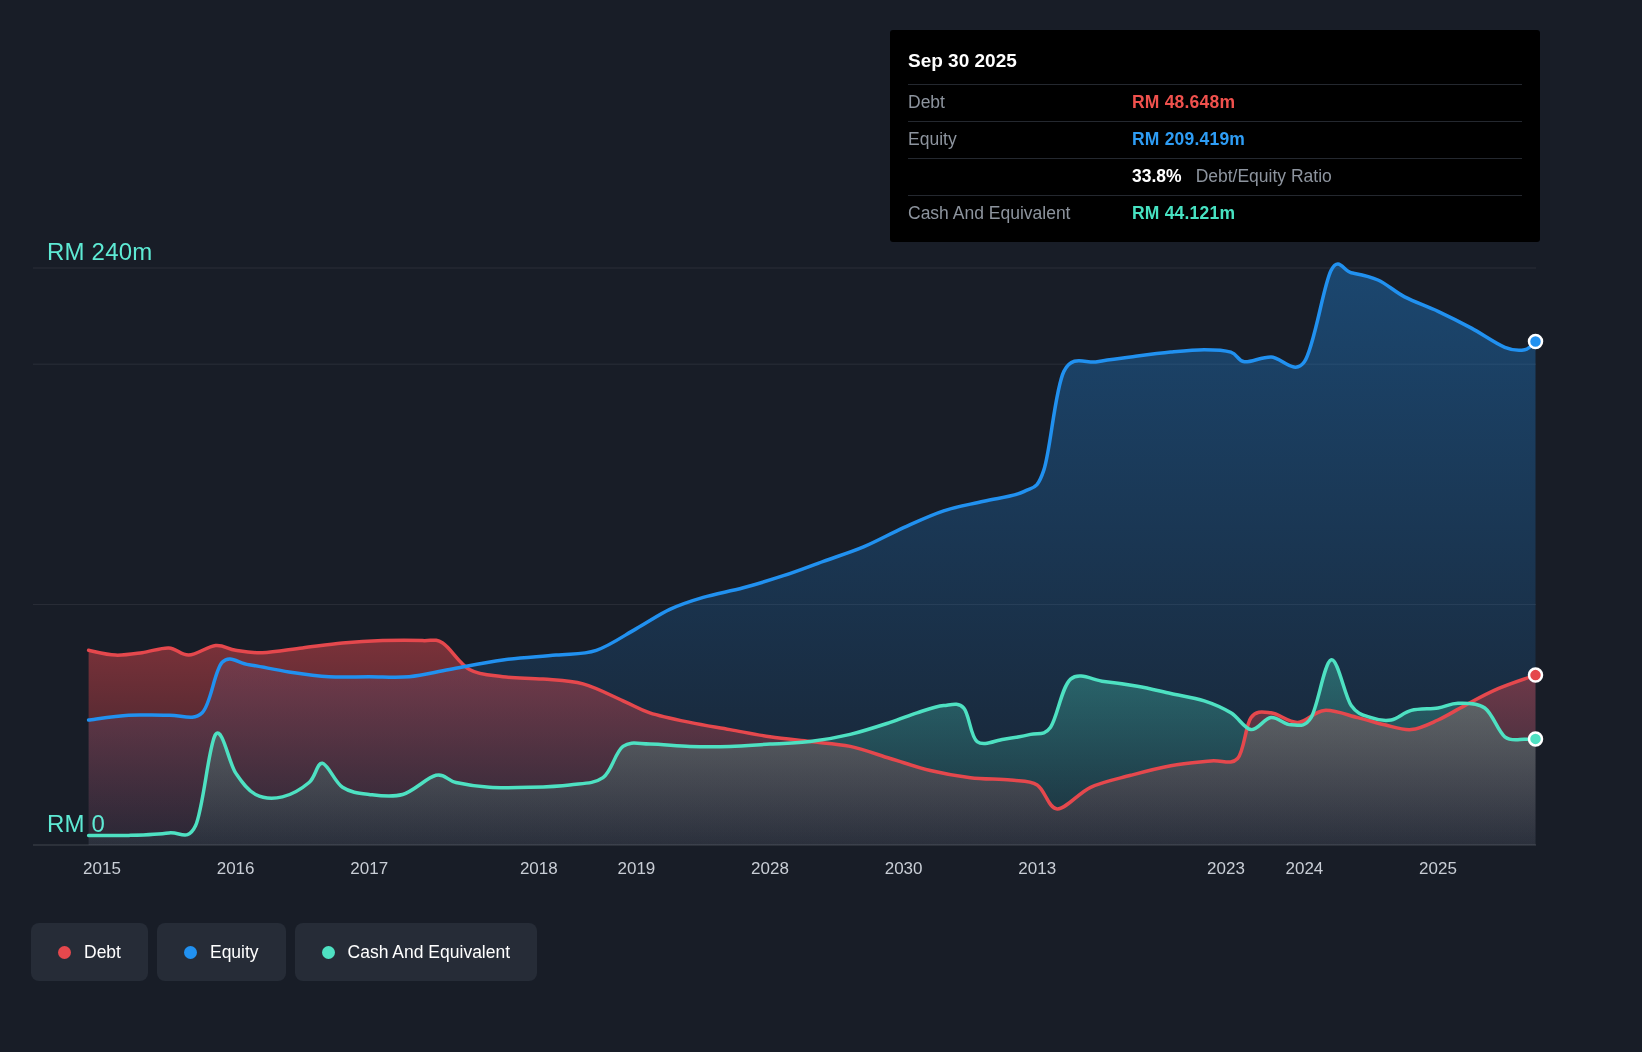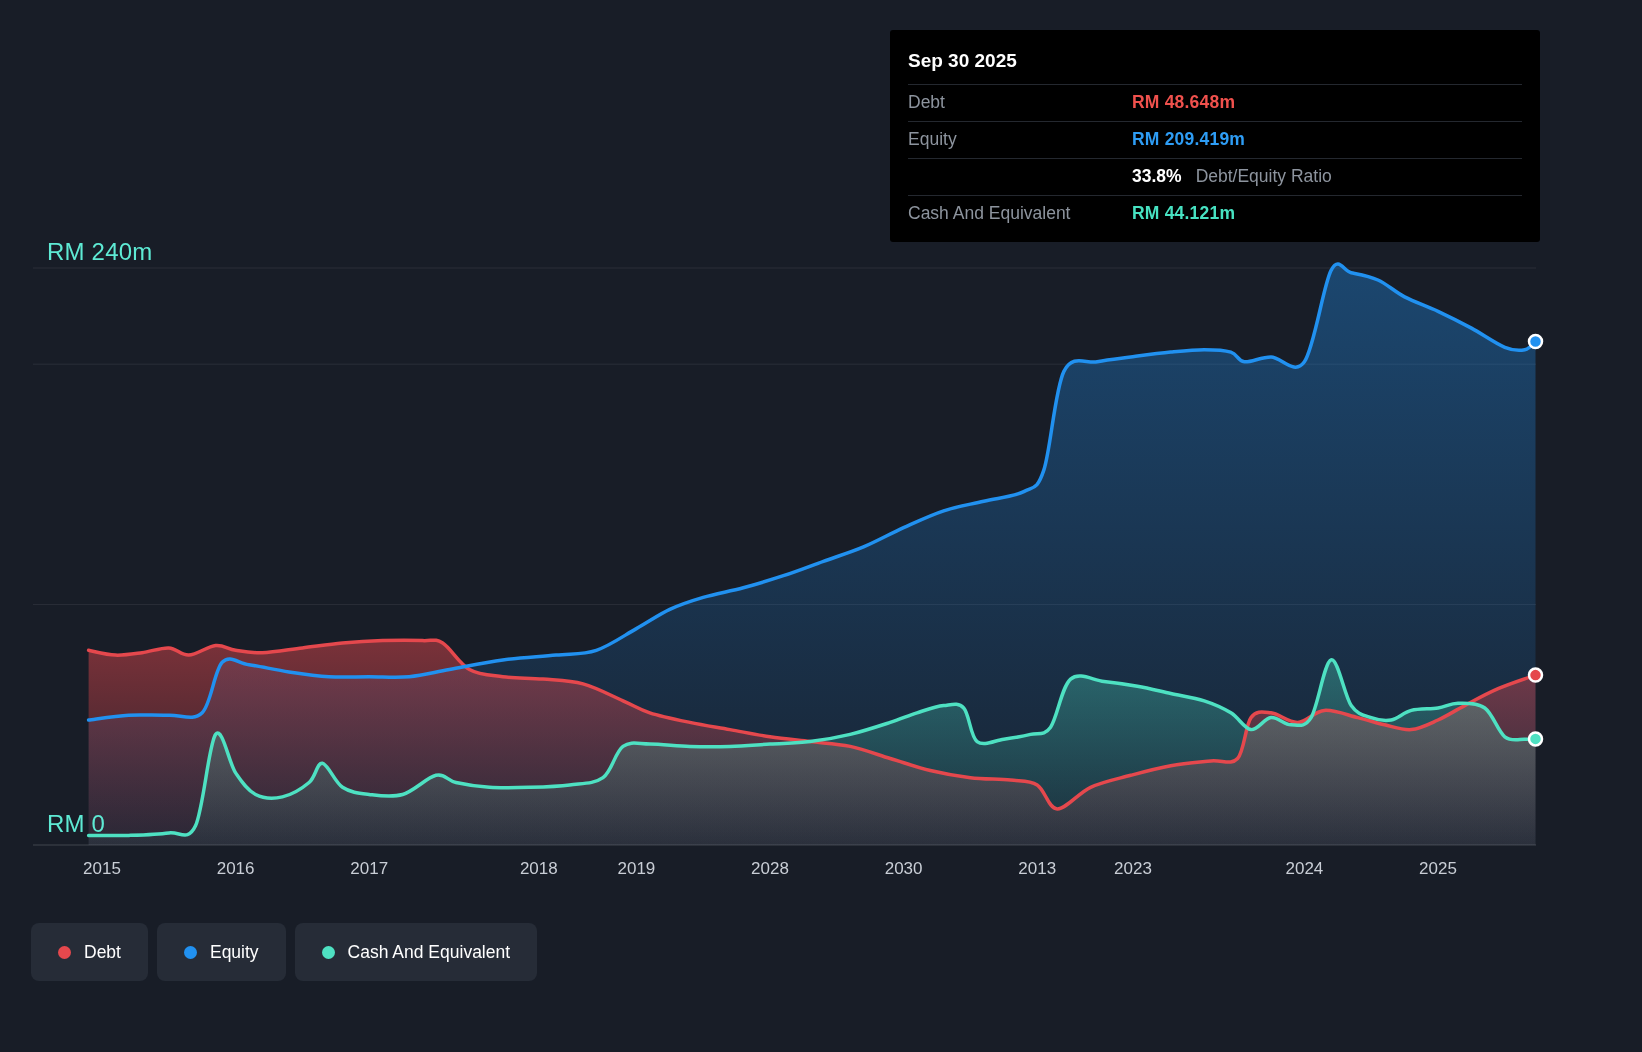--- a/index.html
+++ b/index.html
@@ -75,21 +75,21 @@
 
   <div id="x-axis" class="x-axis">
       <div class="x-label" style="left: 102px;">2015</div>
       <div class="x-label" style="left: 235.6px;">2016</div>
       <div class="x-label" style="left: 369.2px;">2017</div>
       <div class="x-label" style="left: 502.8px; margin-left: 36px;">2018</div>
       <div class="x-label" style="left: 636.4px;">2019</div>
       <div class="x-label" style="left: 770px;">2028</div>
       <div class="x-label" style="left: 903.6px;">2030</div>
       <div class="x-label" style="left: 1037.2px;">2013</div>
-      <div class="x-label" style="left: 1133px;">2023</div>
+      <div class="x-label" style="left: 1226px;">2023</div>
       <div class="x-label" style="left: 1304.4px;">2024</div>
       <div class="x-label" style="left: 1438px;">2025</div>
     </div>
 
   <div class="tooltip">
     <div class="tt-title">Sep 30 2025</div>
     <div class="tt-row">
       <span class="tt-label">Debt</span>
       <span class="tt-value" style="color: rgb(240, 81, 77);">RM 48.648m</span>
     </div>

